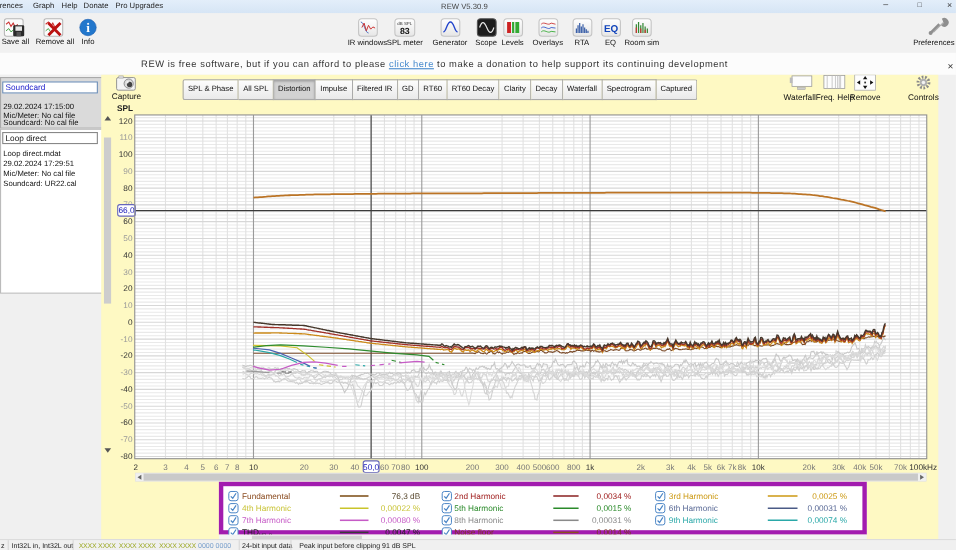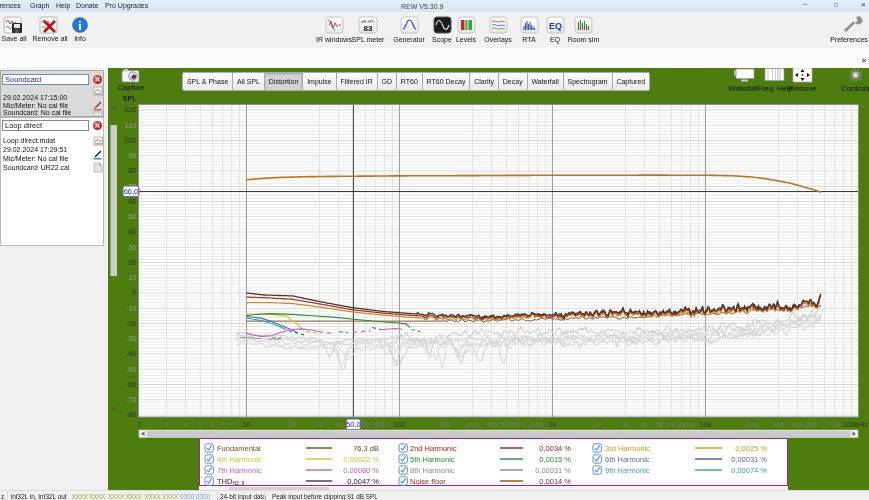--- a/index.html
+++ b/index.html
@@ -17,37 +17,37 @@
 .tbtn { position:absolute; text-align:center; color:#111; font-size:7px; }
 .tbtn .lbl { margin-top:1px; }
 
 #banner { left:0; top:48px; width:869px; height:20px; background:#fcfcfc; font-size:8.5px; color:#333; }
 #banner .txt { position:absolute; top:5px; left:0; width:790px; text-align:center; letter-spacing:0.5px; }
 #banner a { color:#4488cc; text-decoration:underline; }
 #banner .bx { position:absolute; right:2px; top:9px; color:#333; font-size:7px; }
 
 #leftpanel { left:0; top:68px; width:108px; height:422px; background:#f0f0f0; }
 .entry1 { position:absolute; left:0; top:2px; width:104px; height:47px; background:#dadada; border:1px solid #aaa;text-decoration:underline; }
-.entry2 { position:absolute; left:0; top:49px; width:104px; height:129px; background:#ffffff; border:1px solid #bbb; }
+.entry2 { position:absolute; left:0; top:49px; width:104px; height:150px; background:#ffffff; border:1px solid #bbb; }
 .namebox { position:absolute; left:1px; width:87px; height:11px; background:#fff; border:1px solid #888; font-size:7.5px; padding:0 0 0 2px; line-height:9px; }
 .mtext { position:absolute; left:2px; font-size:7px; color:#111; white-space:nowrap; }
 .redx { position:absolute; width:9px; height:9px; border-radius:50%; background:radial-gradient(circle at 35% 30%, #e86a5a, #c01818 70%); color:#fff; font-size:7px; font-weight:bold; text-align:center; line-height:9px; }
 
-#graphpanel { left:108px; top:68px; width:761px; height:422px; background:#4d7c0f; }
+#graphpanel { left:92px; top:68px; width:761px; height:422px; background:#fef9c3; }
 
 #tabbar { position:absolute; left:74px; top:4px; height:19px; display:flex; }
 .tab { height:19px; border:1px solid #aaa; border-left:none; background:linear-gradient(#fdfdfd,#eaeaea);
   font-size:7px; color:#111; display:flex; align-items:center; padding:0 3.9px; white-space:nowrap; }
 .tab:first-child { border-left:1px solid #aaa; border-radius:2px 0 0 2px; }
 .tab:last-child { border-radius:0 2px 2px 0; }
 .tab.sel { background:#d2d2d2; box-shadow:inset 0 1px 2px rgba(0,0,0,0.25); }
 
 .gbtn { position:absolute; text-align:center; font-size:7.5px; color:#111; }
 
-#legend { left:199px; top:438px; width:589px; height:48px; background:#fff; border:1px solid #a21caf; font-size:7px; }
+#legend { left:199px; top:438px; width:589px; height:48px; background:#fff; border:4px solid #a21caf; font-size:7px; }
 
 #statusbar { left:0; top:490px; width:869px; height:10px; background:#f0f0f0; border-top:1px solid #dcdcdc;
   font-size:6.4px; color:#222; }
 #statusbar span { position:absolute; top:1.5px; white-space:nowrap; }
 .sep { position:absolute; top:0; width:1px; height:10px; background:#d8d8d8; }
 </style>
 </head>
 <body>
 
 <div id="titlebar" class="abs">
@@ -185,20 +185,21 @@
     </div>
   <div class="tbtn" style="left:563px; top:23px; width:41px;">
       <div class="lbl">Room sim</div>
     </div>
   <div class="tbtn" style="left:829px; top:23px; width:40px;">
       <div class="lbl">Preferences</div>
     </div>
 </div>
 
 <div id="banner" class="abs">
+  <div class="txt">REW is free software, but if you can afford to please <a>click here</a> to make a donation to help support its continuing development</div>
   <div class="bx">✕</div>
 </div>
 
 <div id="leftpanel" class="abs">
   <div class="entry1">
     <div class="namebox" style="top:3px; color:#2222cc; border-color:#6b8cb5;">Soundcard</div>
     <div class="redx" style="left:92px; top:4px;">✕</div>
     <div class="mtext" style="top:23px;">29.02.2024 17:15:00</div>
     <div class="mtext" style="top:30.5px;">Mic/Meter: No cal file</div>
     <div class="mtext" style="top:38px;">Soundcard: No cal file</div>

